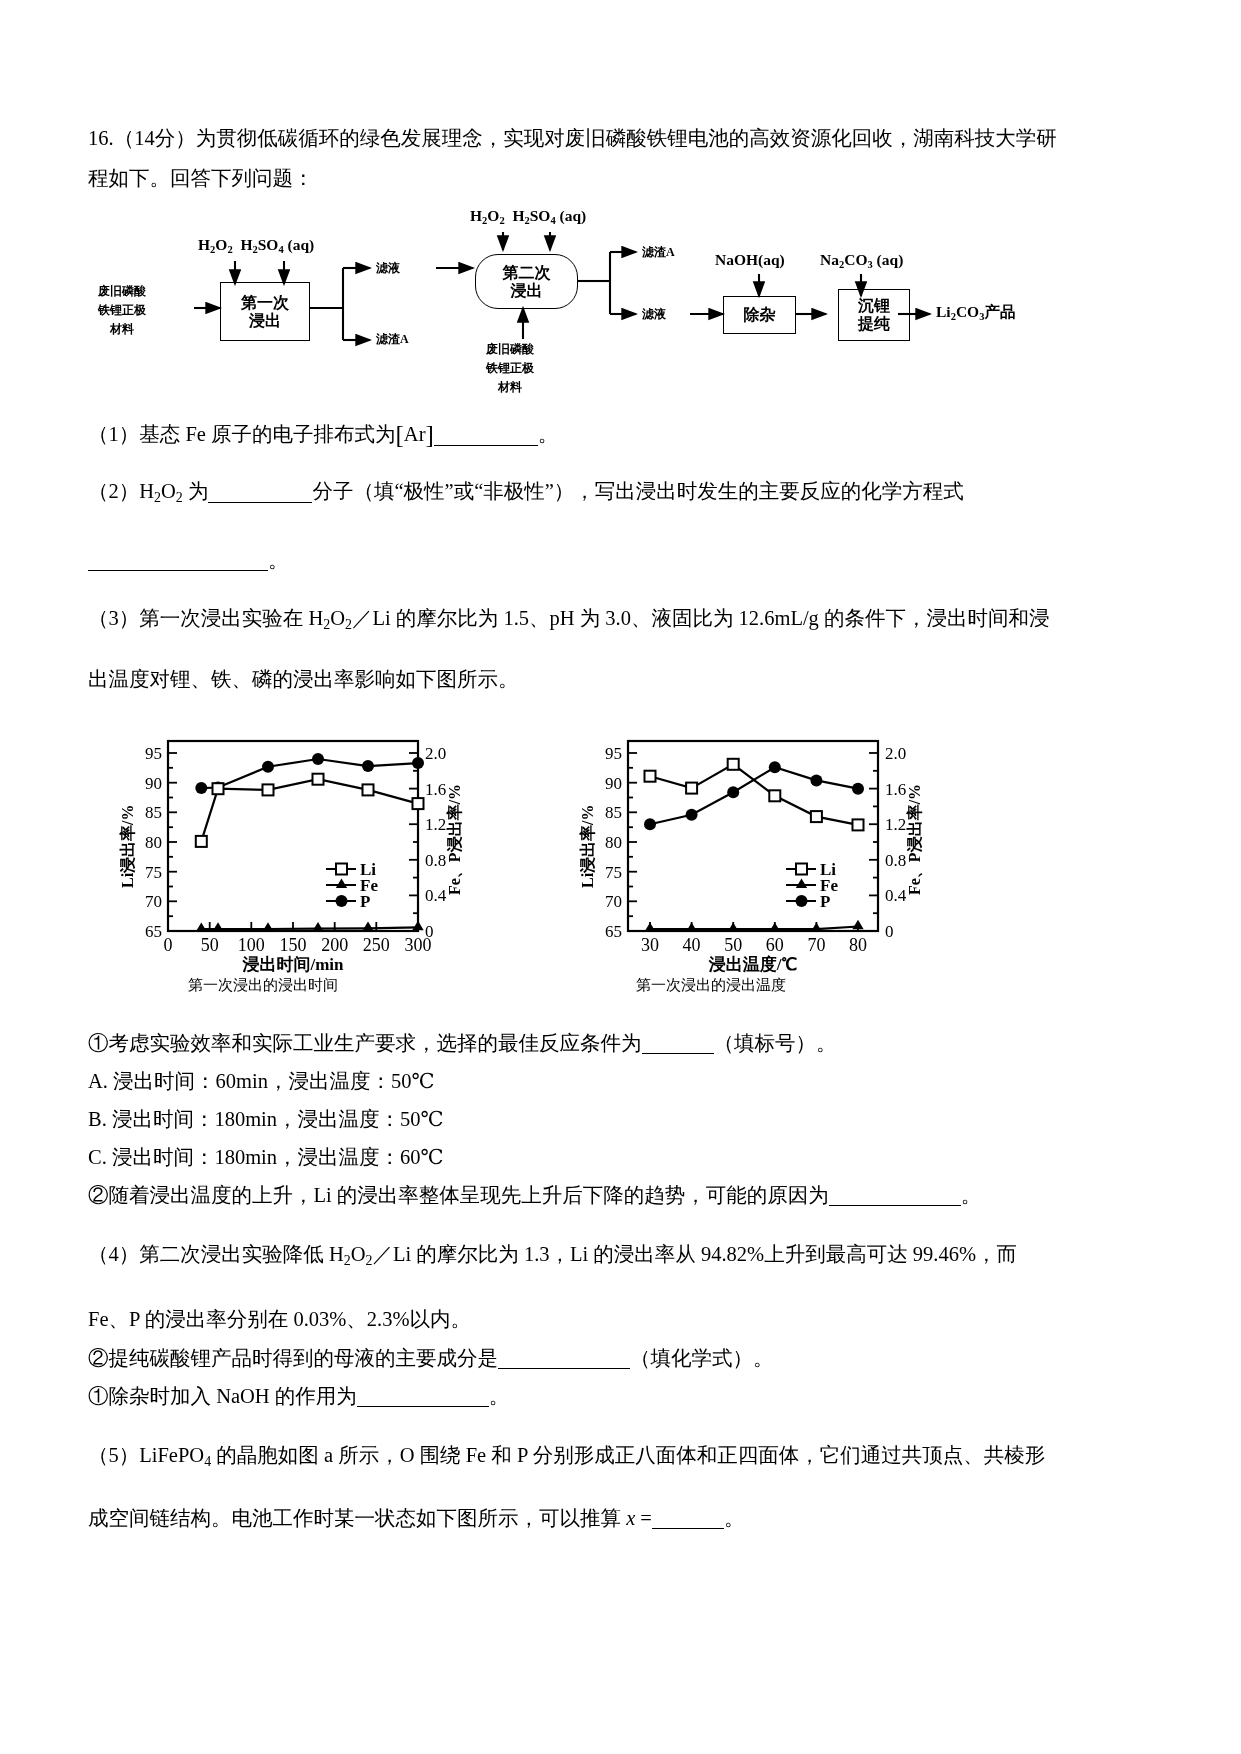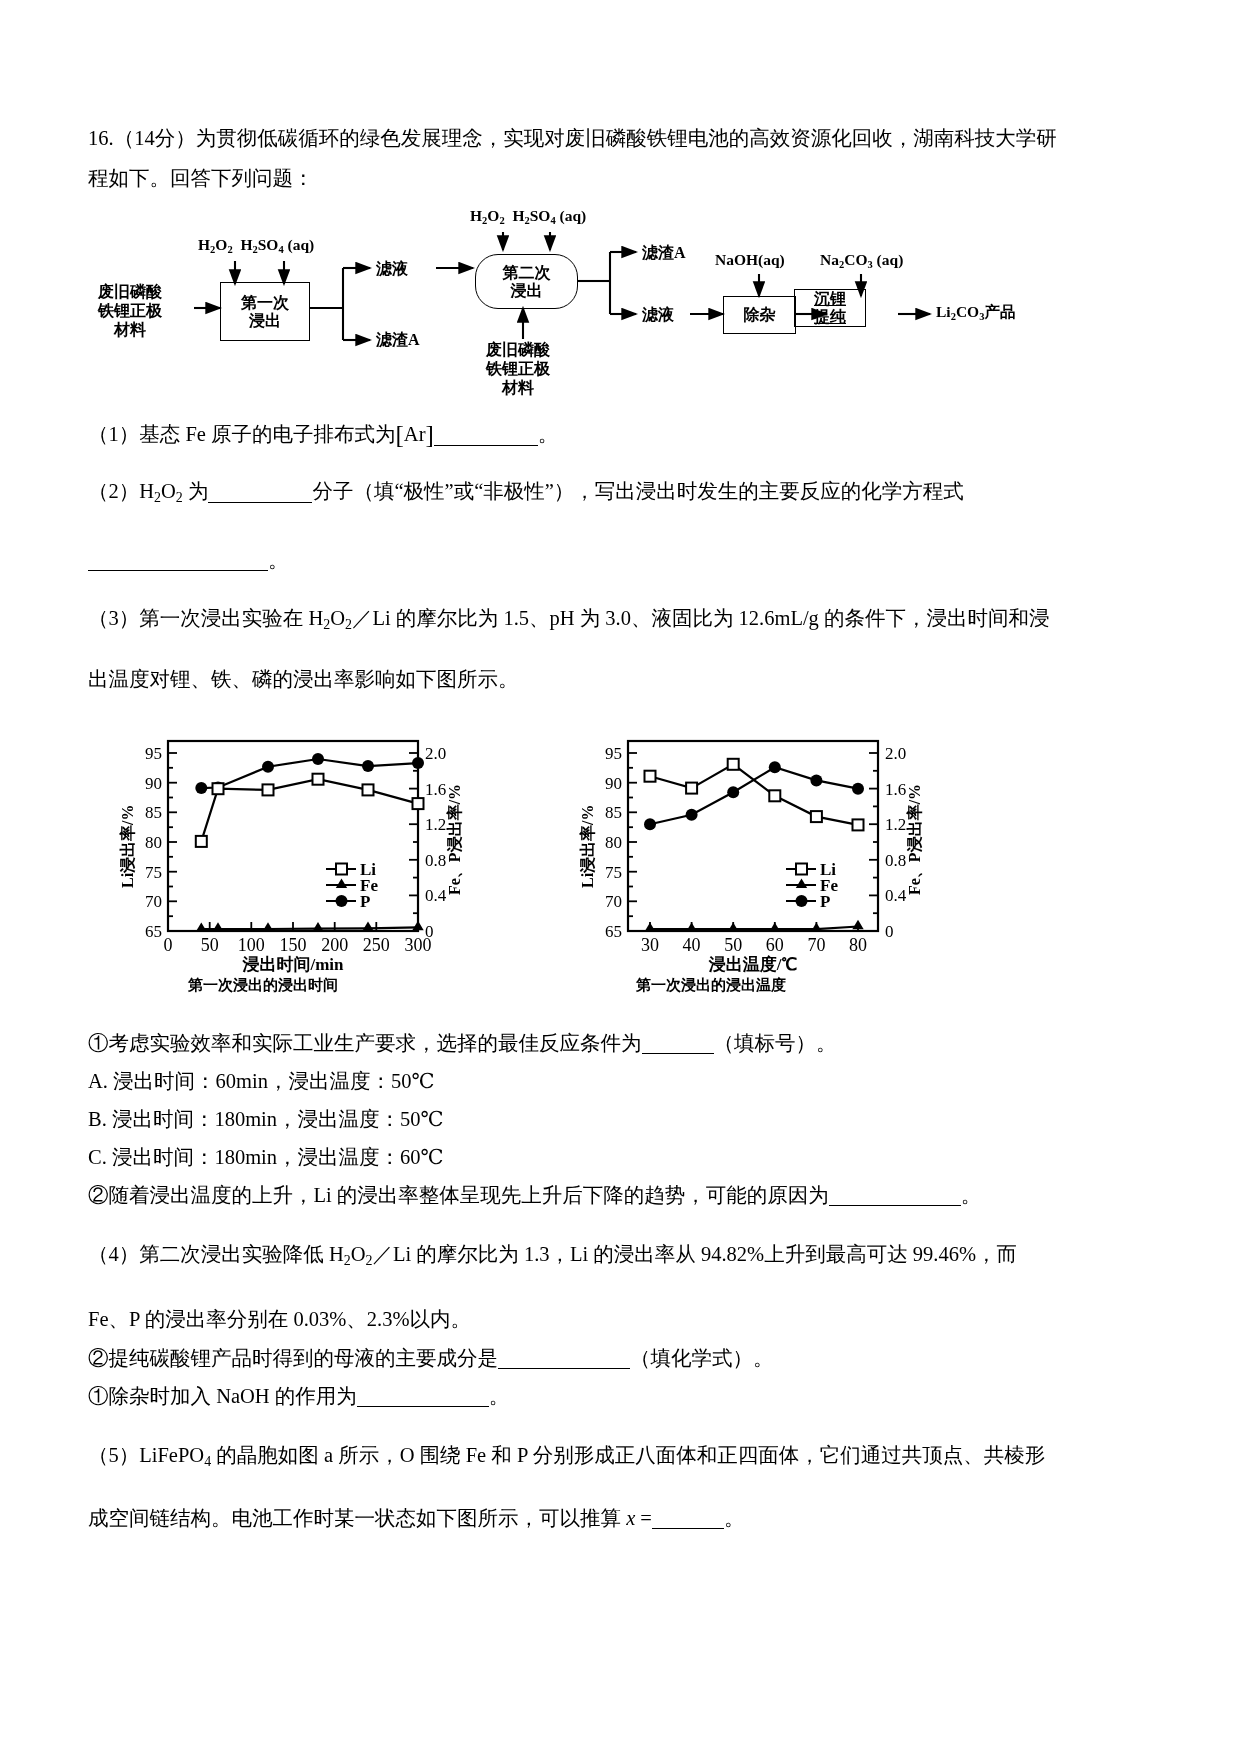--- a/index.html
+++ b/index.html
@@ -56,21 +56,21 @@
     font-family: "Liberation Serif", serif;
     font-weight: bold;
   }
   .flow .lbl {
     position: absolute;
     font-size: 15.5px;
     line-height: 18px;
     white-space: nowrap;
     font-weight: bold;
   }
-  .flow .lbl.cn { font-size: 16px; line-height: 19px; }
+  .flow .lbl.cn { font-size: 12px; line-height: 19px; }
   .flow .box {
     position: absolute;
     border: 1.8px solid #000;
     box-sizing: border-box;
     display: flex;
     align-items: center;
     justify-content: center;
     text-align: center;
     font-size: 16px;
     line-height: 18px;
@@ -82,21 +82,21 @@
   .charts {
     position: relative;
     margin: 16px 0 0 0;
     height: 262px;
     width: 1060px;
   }
   .chartbox { position: absolute; top: 0; }
   .chartcap {
     position: absolute;
     font-size: 15px;
-    font-weight: bold;
+    font-weight: normal;
     font-family: "Liberation Sans", sans-serif;
     white-space: nowrap;
   }
   svg text { font-family: "Liberation Serif", serif; }
 </style>
 </head>
 <body>
 
 <div class="page">
   <div class="content">
@@ -155,21 +155,21 @@
       <div class="lbl cn" style="left:278px; top:55px;">滤液</div>
       <div class="lbl cn" style="left:278px; top:126px;">滤渣A</div>
       <div class="lbl" style="left:372px; top:3px;">H<sub>2</sub>O<sub>2</sub>&nbsp; H<sub>2</sub>SO<sub>4</sub>&nbsp;(aq)</div>
       <div class="box" style="left:377px; top:50px; width:103px; height:55px;border-radius:23px;">第二次<br>浸出</div>
       <div class="lbl cn" style="left:388px; top:136px; text-align:center;">废旧磷酸<br>铁锂正极<br>材料</div>
       <div class="lbl cn" style="left:544px; top:39px;">滤渣A</div>
       <div class="lbl cn" style="left:544px; top:101px;">滤液</div>
       <div class="lbl" style="left:617px; top:47px;">NaOH(aq)</div>
       <div class="box" style="left:625px; top:92px; width:73px; height:38px;">除杂</div>
       <div class="lbl" style="left:722px; top:47px;">Na<sub>2</sub>CO<sub>3</sub>&nbsp;(aq)</div>
-      <div class="box" style="left:696px; top:85px; width:72px; height:38px;text-decoration:underline;">沉锂<br>提纯</div>
+      <div class="box" style="left:740px; top:85px; width:72px; height:52px;">沉锂<br>提纯</div>
       <div class="lbl" style="left:838px; top:99px;">Li<sub>2</sub>CO<sub>3</sub>产品</div>
     </div>
 
     <div class="para" style="margin-top:30px;">
       <span class="ln">（1）基态 Fe 原子的电子排布式为<span style="font-size:25px;vertical-align:-2px;">[</span>Ar<span style="font-size:25px;vertical-align:-2px;">]</span><span class="blank b100"></span>。</span>
     </div>
 
     <div class="para" style="margin-top:16px;">
       <span class="ln">（2）H<sub>2</sub>O<sub>2</sub> 为<span class="blank b100"></span>分子（填“极性”或“非极性”），写出浸出时发生的主要反应的化学方程式</span>
       <span class="ln" style="display:block;margin-top:22px;"><span class="blank" style="width:180px;"></span>。</span>

